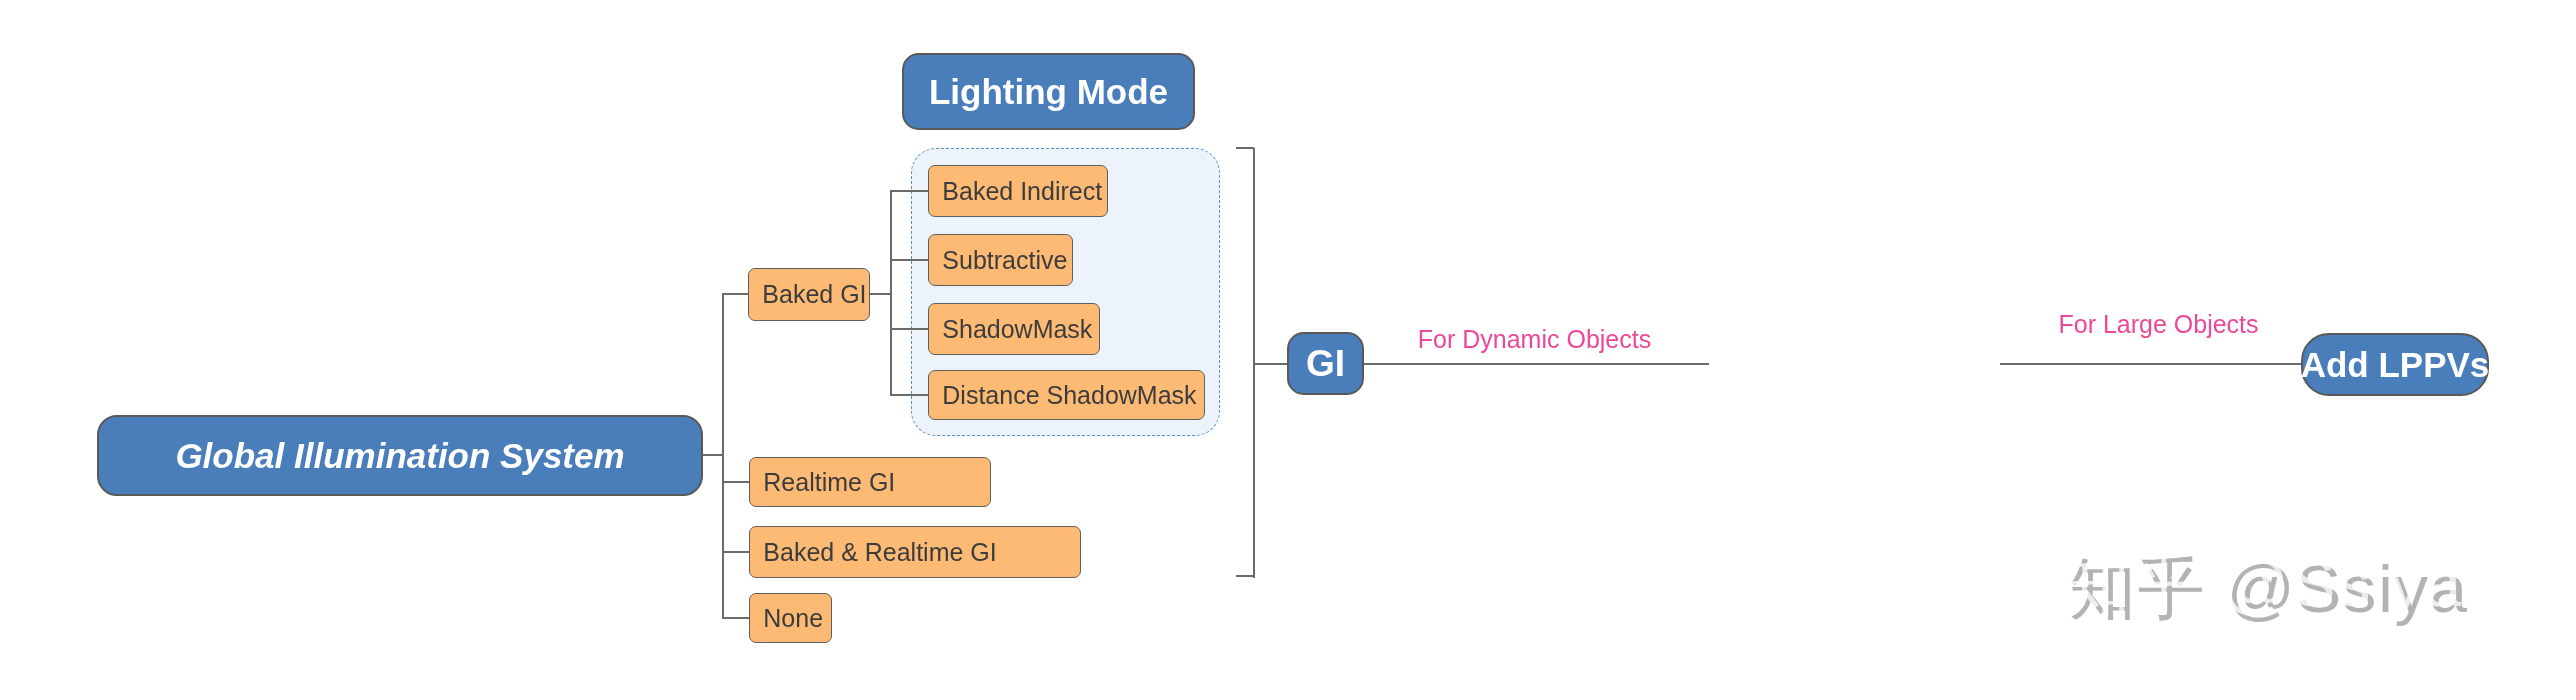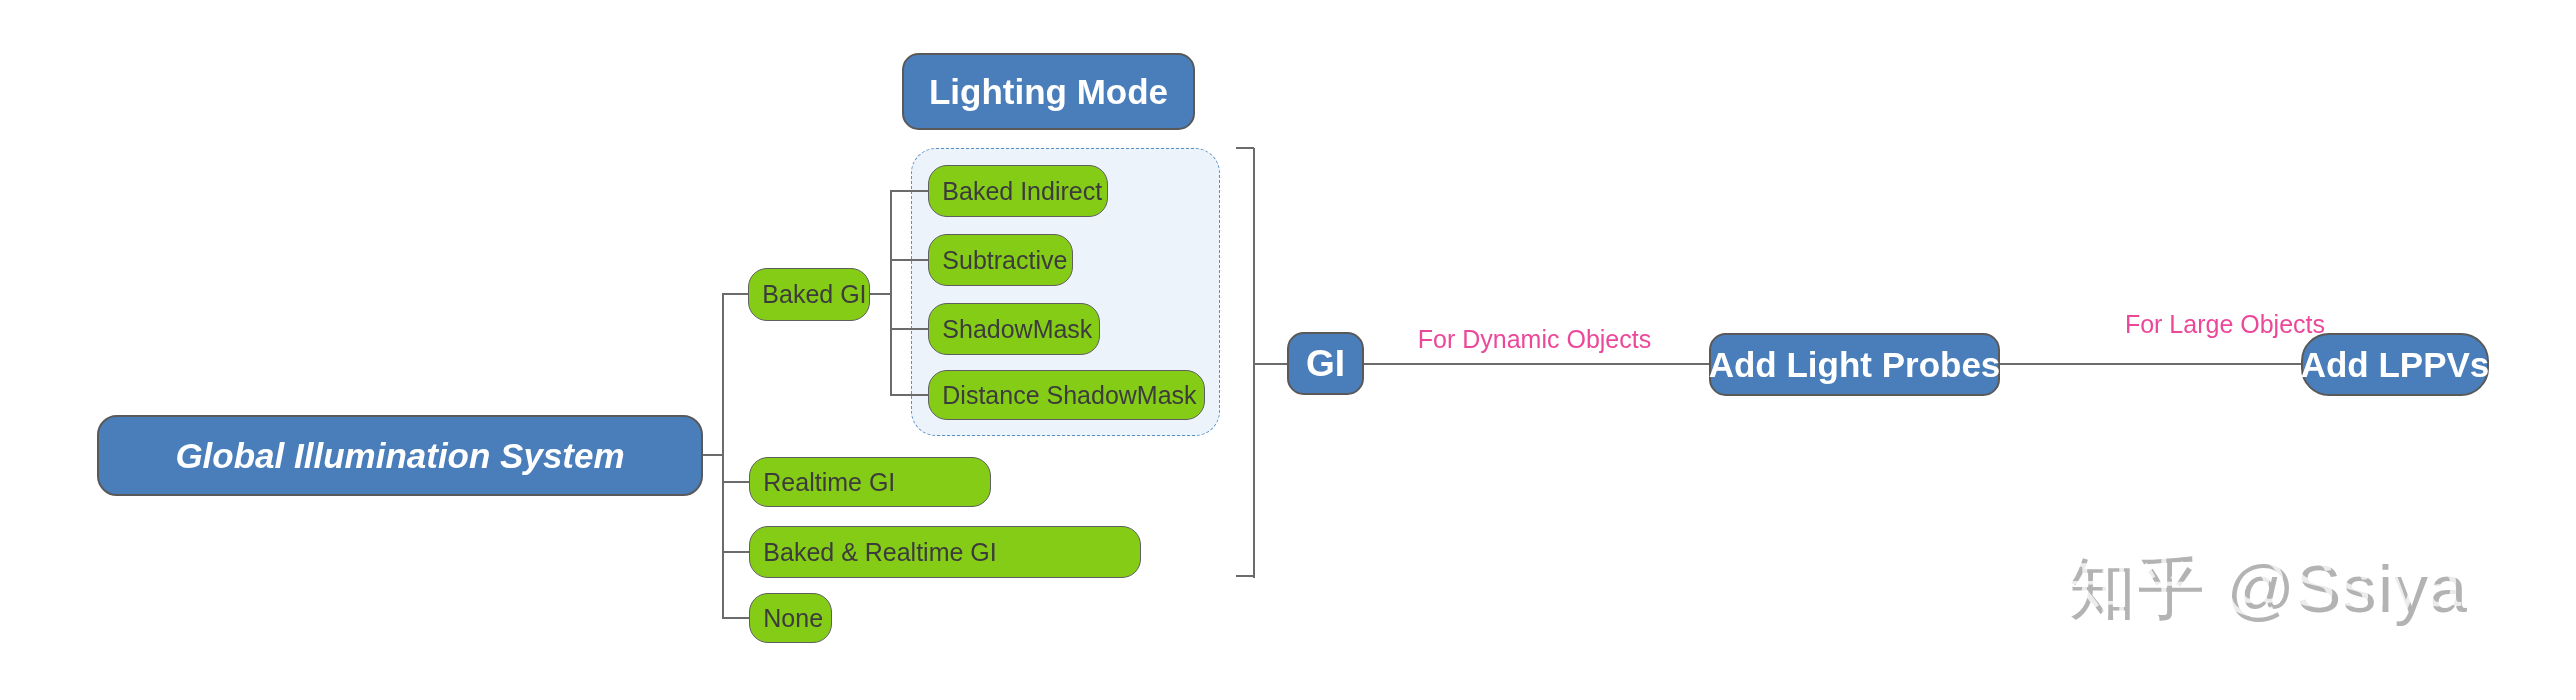--- a/index.html
+++ b/index.html
@@ -9,21 +9,21 @@
   }
   .bluebox{
     position:absolute;box-sizing:border-box;
     background:#4a7ebb;border:2.5px solid #595959;border-radius:16.7px;
     color:#ffffff;font-weight:bold;font-size:35px;
     display:flex;align-items:center;justify-content:center;
     white-space:nowrap;
   }
   .graybox{
     position:absolute;box-sizing:border-box;
-    background:#84cc16;border:1.7px solid #5f5f5f;border-radius:19px;
+    background:#fdba74;border:1.7px solid #5f5f5f;border-radius:7px;
     color:#3c3c3c;font-size:25px;
     display:flex;align-items:center;padding-left:13.3px;
     white-space:nowrap;
   }
   .dashedgroup{
     position:absolute;box-sizing:border-box;
     background:#edf3fa;border:1.7px dashed #5b8fc7;border-radius:25px;
   }
   .h,.v{position:absolute;background:#6b6b6b;}
   .edgelabel{
@@ -46,21 +46,21 @@
 
   <div class="h" style="left:703px;top:454px;width:20px;height:1.7px;"></div>
   <div class="v" style="left:722px;top:293px;width:1.7px;height:325px;"></div>
   <div class="h" style="left:722px;top:293px;width:26px;height:1.7px;"></div>
   <div class="h" style="left:722px;top:481px;width:27px;height:1.7px;"></div>
   <div class="h" style="left:722px;top:551px;width:27px;height:1.7px;"></div>
   <div class="h" style="left:722px;top:617px;width:27px;height:1.7px;"></div>
 
   <div class="graybox" style="left:748px;top:268px;width:122px;height:53px;">Baked GI</div>
   <div class="graybox" style="left:749px;top:457px;width:242px;height:50px;">Realtime GI</div>
-  <div class="graybox" style="left:749px;top:526px;width:392px;height:52px;">Baked &amp; Realtime GI</div>
+  <div class="graybox" style="left:749px;top:526px;width:332px;height:52px;">Baked &amp; Realtime GI</div>
   <div class="graybox" style="left:749px;top:593px;width:83px;height:50px;">None</div>
 
   <div class="bluebox" style="left:902px;top:53px;width:293px;height:77px;">Lighting Mode</div>
 
   <div class="dashedgroup" style="left:911px;top:148px;width:309px;height:288px;"></div>
 
   <div class="h" style="left:870px;top:293px;width:21px;height:1.7px;"></div>
   <div class="v" style="left:890px;top:190px;width:1.7px;height:206px;"></div>
   <div class="h" style="left:890px;top:190px;width:38px;height:1.7px;"></div>
   <div class="h" style="left:890px;top:259px;width:38px;height:1.7px;"></div>
@@ -75,24 +75,23 @@
   <div class="v" style="left:1253px;top:148px;width:1.7px;height:430px;"></div>
   <div class="h" style="left:1236px;top:147px;width:18.3px;height:1.7px;"></div>
   <div class="h" style="left:1236px;top:575px;width:18.3px;height:1.7px;"></div>
   <div class="h" style="left:1253px;top:363px;width:34px;height:1.7px;"></div>
 
   <div class="bluebox" style="left:1287px;top:332px;width:77px;height:63px;font-size:37px;">GI</div>
 
   <div class="h" style="left:1364px;top:363px;width:345px;height:1.7px;"></div>
   <div class="edgelabel" style="left:1368px;top:325px;width:333px;">For Dynamic Objects</div>
 
-  <div class="bluebox" style="left:1709px;top:333px;width:291px;height:63px;">Add Light Probes</div>
 
   <div class="h" style="left:2000px;top:363px;width:301px;height:1.7px;"></div>
-  <div class="edgelabel" style="left:1992px;top:310px;width:333px;text-align:right;">For Large Objects</div>
+  <div class="edgelabel" style="left:1992px;top:310px;width:333px;">For Large Objects</div>
 
   <div class="bluebox" style="left:2301px;top:333px;width:188px;height:63px;border-radius:28px;">Add LPPVs</div>
 
   <div class="watermark">
     <span class="wm-gray">知乎 @Ssiya</span>
     <span class="wm-white" aria-hidden="true">知乎 @Ssiya</span>
   </div>
 
 </div>
 

